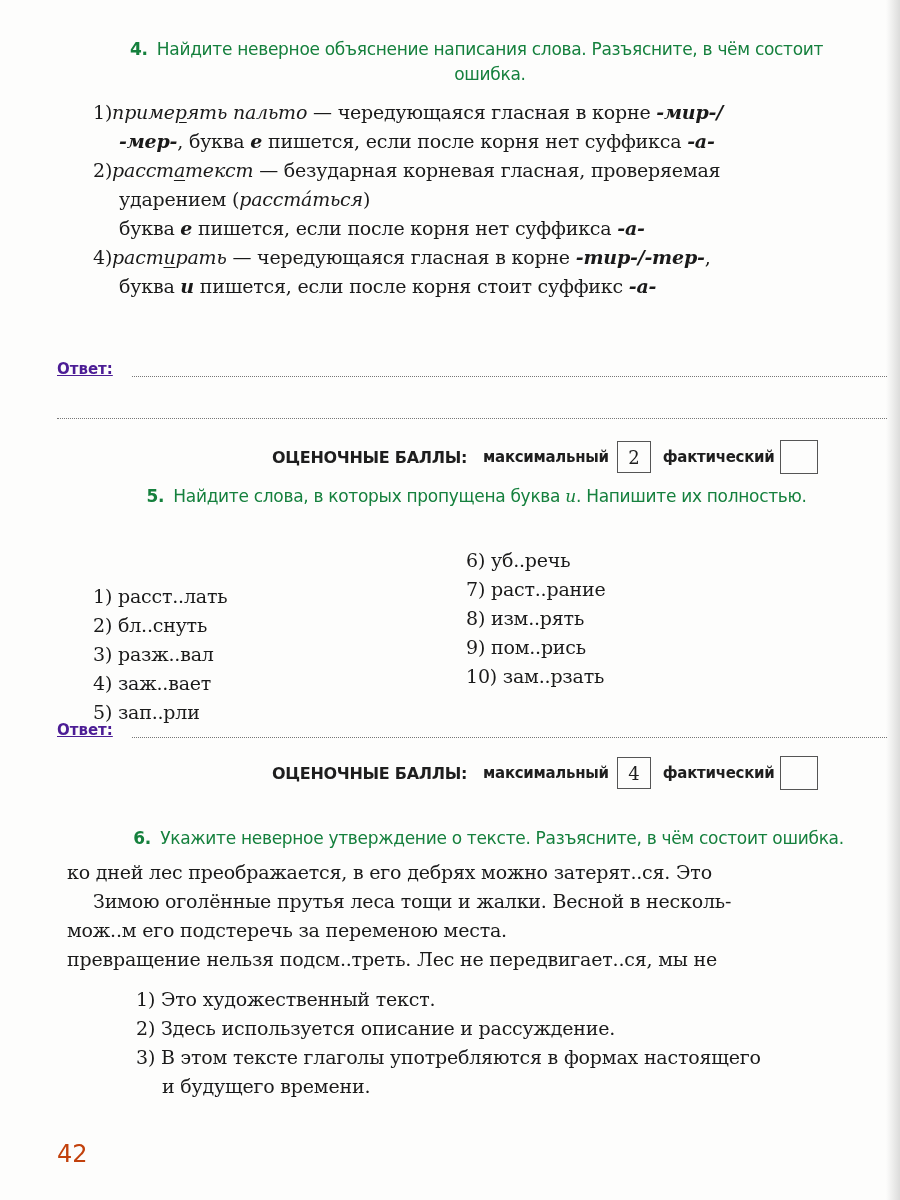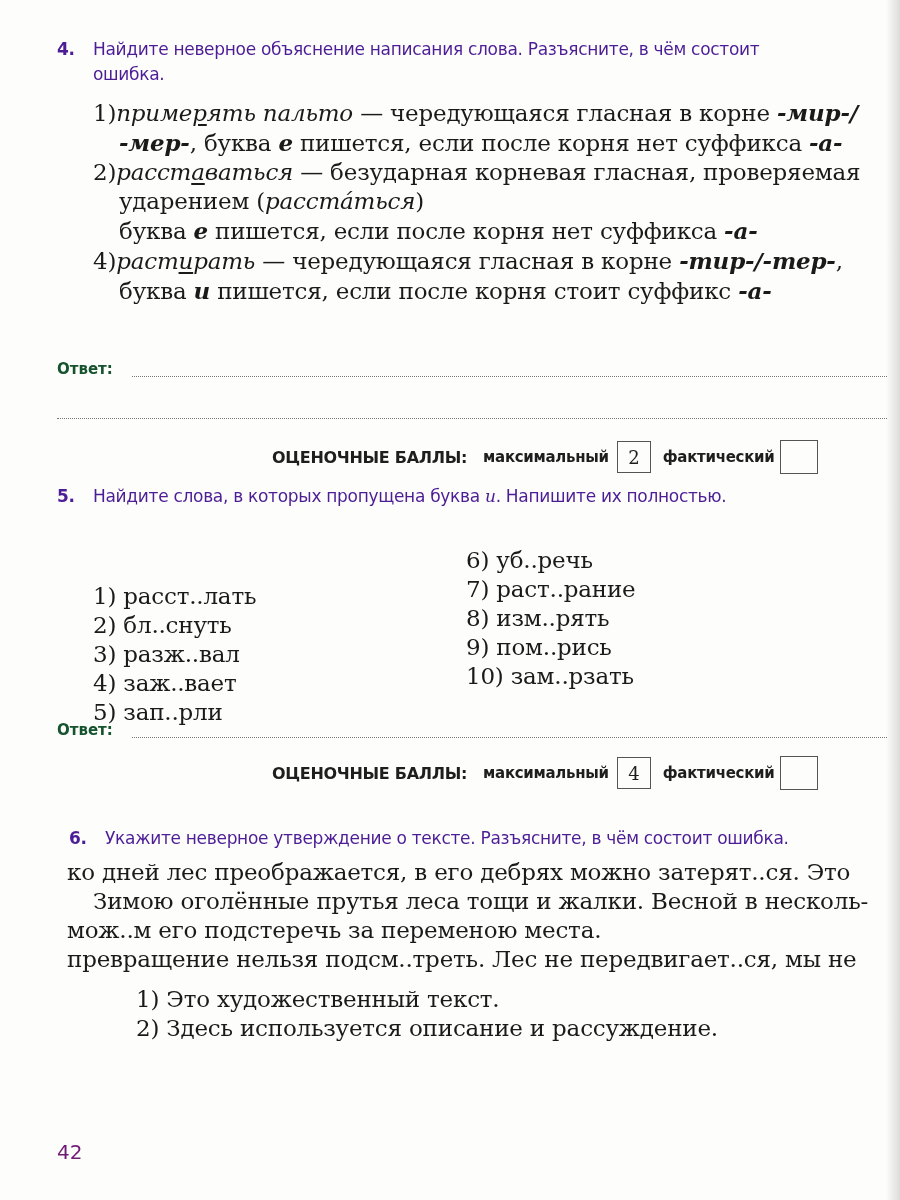--- a/index.html
+++ b/index.html
@@ -3,27 +3,27 @@
   <meta charset="utf-8">
   <style>
     html, body { margin:0; padding:0; }
     body {
       width:900px; height:1200px; background:#fdfdfc; position:relative; overflow:hidden;
       color:#1f1f1f;
     }
     .sans { font-family:"DejaVu Sans", sans-serif; }
     .serif { font-family:"DejaVu Serif", serif; }
     .abs { position:absolute; }
-    .task-head { font-family:"DejaVu Sans", sans-serif; font-size:17px; line-height:25px; letter-spacing:-0.3px; color:#4c1d95; }
+    .task-head { font-family:"DejaVu Sans", sans-serif; font-size:17px; line-height:25px; letter-spacing:-0.3px; color:#15803d;text-align:center; }
     .task-num { font-weight:bold; display:inline-block; width:36px; }
-    .serif-line { font-family:"DejaVu Serif", serif; font-size:23px; line-height:29px; letter-spacing:-0.2px; color:#1a1a1a; white-space:nowrap; }
+    .serif-line { font-family:"DejaVu Serif", serif; font-size:19px; line-height:29px; letter-spacing:-0.2px; color:#1a1a1a; white-space:nowrap; }
     .it { font-style:italic; }
     .bi { font-style:italic; font-weight:bold; }
     .ul { text-decoration:underline; text-underline-offset:3px; }
-    .answer-label { font-family:"DejaVu Sans", sans-serif; font-weight:bold; font-size:15px; color:#14532d; }
+    .answer-label { font-family:"DejaVu Sans", sans-serif; font-weight:bold; font-size:15px; color:#4c1d95;text-decoration:underline; }
     .dots { border-bottom:1.5px dotted #777; height:0; }
     .score-row { font-family:"DejaVu Sans", sans-serif; font-weight:bold; font-size:16px; color:#1e1e1e; display:flex; align-items:center; letter-spacing:-0.3px;justify-content:space-between; }
     .score-box { width:34px; height:32px; border:1.5px solid #555; display:inline-flex; align-items:center; justify-content:center; font-family:"DejaVu Serif", serif; font-weight:normal; font-size:18px; margin:0 8px; box-sizing:border-box; }
     .col { position:absolute; }
     .edge-shadow { position:absolute; right:0; top:0; width:14px; height:1200px; background:linear-gradient(to right, rgba(0,0,0,0), rgba(120,120,120,0.25)); }
   </style>
 </head>
 <body>
 
 <div class="abs task-head" style="left:57px; top:37px; width:830px;">
@@ -34,21 +34,21 @@
 <div class="abs" style="left:93px; top:98px;">
 
   <div class="serif-line">
     <span>1)</span><span class="it"><span>приме</span><span class="ul">р</span><span>ять пальто</span></span><span> — чередующаяся гласная в корне </span><span class="bi">-мир-/</span>
   </div>
   <div class="serif-line" style="padding-left:26px;">
     <span class="bi">-мер-</span><span>, буква </span><span class="bi">е</span><span> пишется, если после корня нет суффикса </span><span class="bi">-а-</span>
   </div>
 
   <div class="serif-line">
-    <span>2)</span><span class="it"><span>расст</span><span class="ul">а</span><span>ваться</span></span><span> — безударная корневая гласная, проверяемая</span>
+    <span>2)</span><span class="it"><span>расст</span><span class="ul">а</span><span>текст</span></span><span> — безударная корневая гласная, проверяемая</span>
   </div>
   <div class="serif-line" style="padding-left:26px;">
     <span>ударением (</span><span class="it">расста́ться</span><span>)</span>
   </div>
 
   <div class="serif-line" style="padding-left:26px;">
     <span>буква </span><span class="bi">е</span><span> пишется, если после корня нет суффикса </span><span class="bi">-а-</span>
   </div>
 
   <div class="serif-line">
@@ -108,17 +108,19 @@
 <div class="abs" style="left:93px; top:858px; width:800px;">
   <div class="serif-line" style="margin-left:-26px;">ко дней лес преображается, в его дебрях можно затерят..ся. Это</div>
   <div class="serif-line" style="padding-left:0; text-align:justify;">Зимою оголённые прутья леса тощи и жалки. Весной в несколь-</div>
   <div class="serif-line" style="margin-left:-26px;">мож..м его подстеречь за переменою места.</div>
   <div class="serif-line" style="margin-left:-26px;">превращение нельзя подсм..треть. Лес не передвигает..ся, мы не</div>
 </div>
 
 <div class="abs" style="left:93px; top:985px;margin-left:43px;">
   <div class="serif-line">1) Это художественный текст.</div>
   <div class="serif-line">2) Здесь используется описание и рассуждение.</div>
+  <div class="serif-line">3) В этом тексте глаголы употребляются в формах настоящего</div>
+  <div class="serif-line" style="padding-left:26px;">и будущего времени.</div>
 </div>
 
-<div class="abs sans" style="left:57px; top:1140px; font-size:20px; color:#701a75;">42</div>
+<div class="abs sans" style="left:57px; top:1140px; font-size:24px; color:#c2410c;">42</div>
 
 <div class="edge-shadow"></div>
 
 </body></html>

